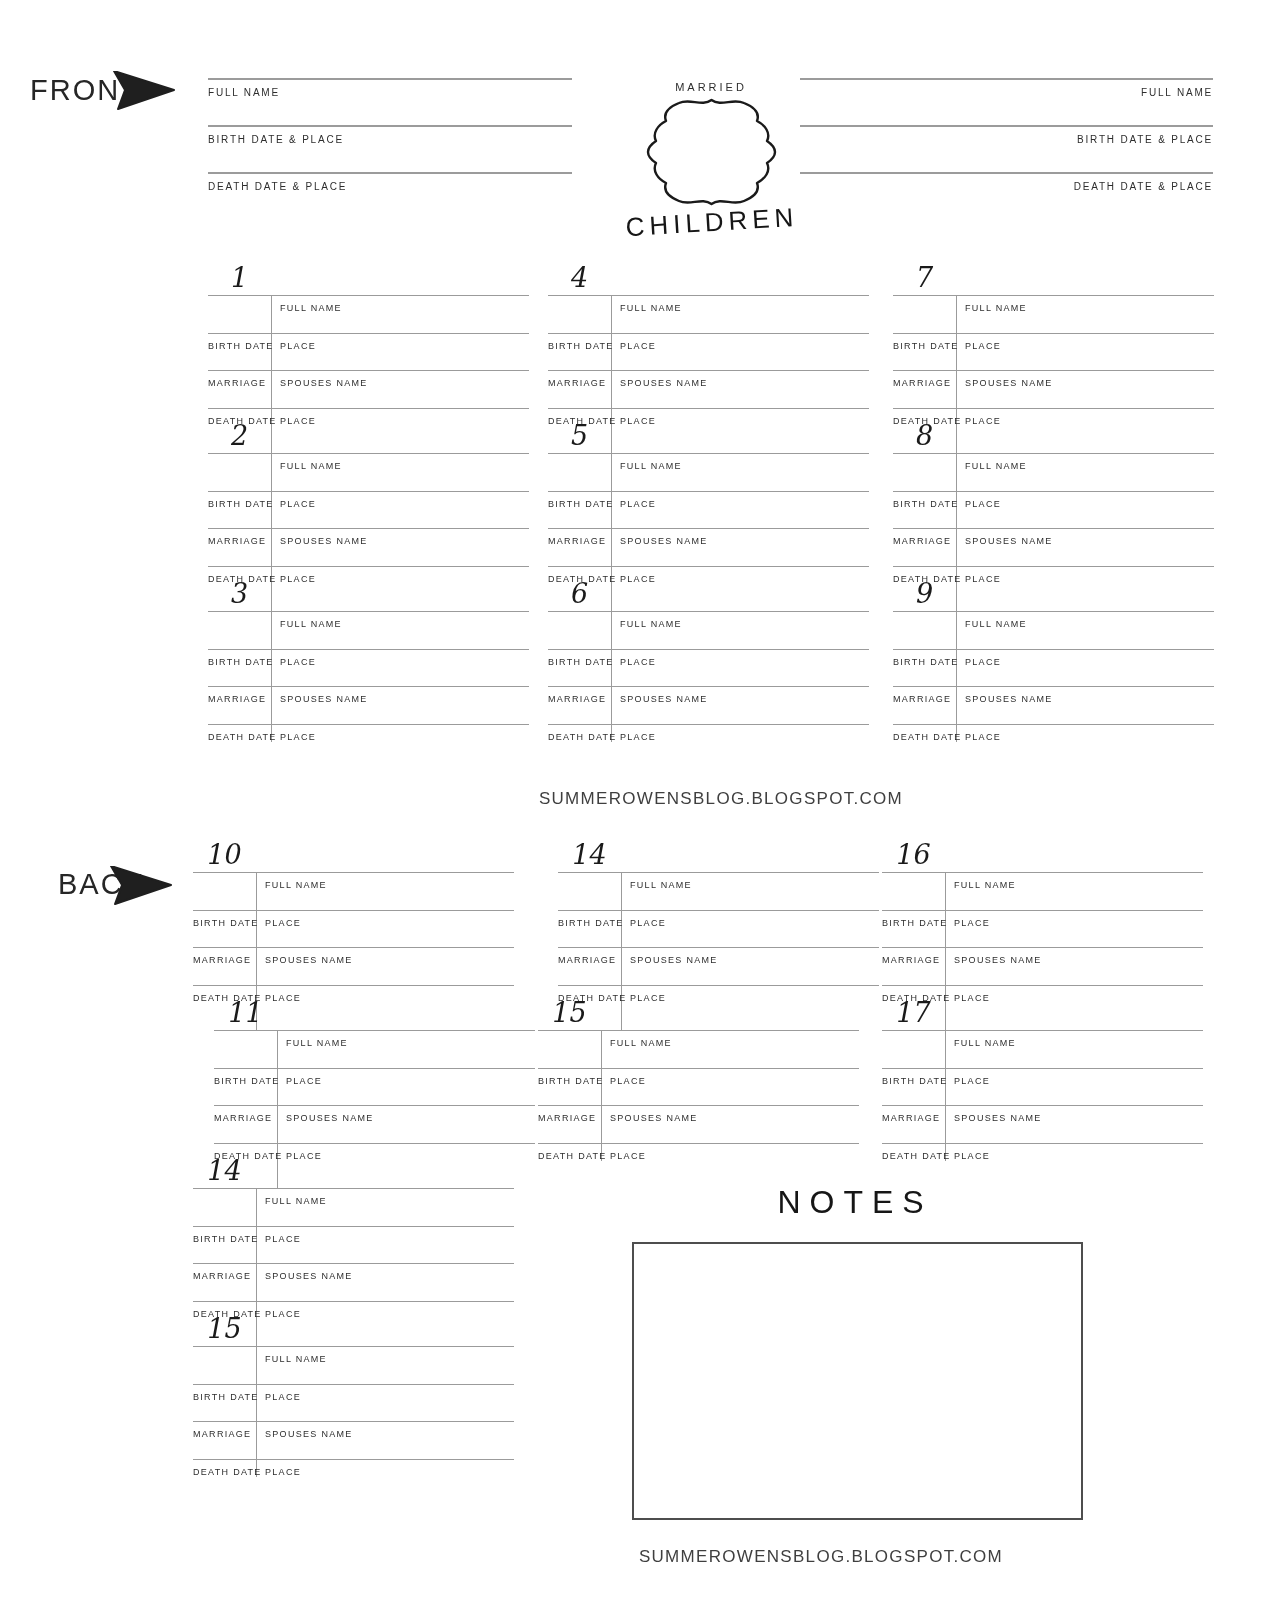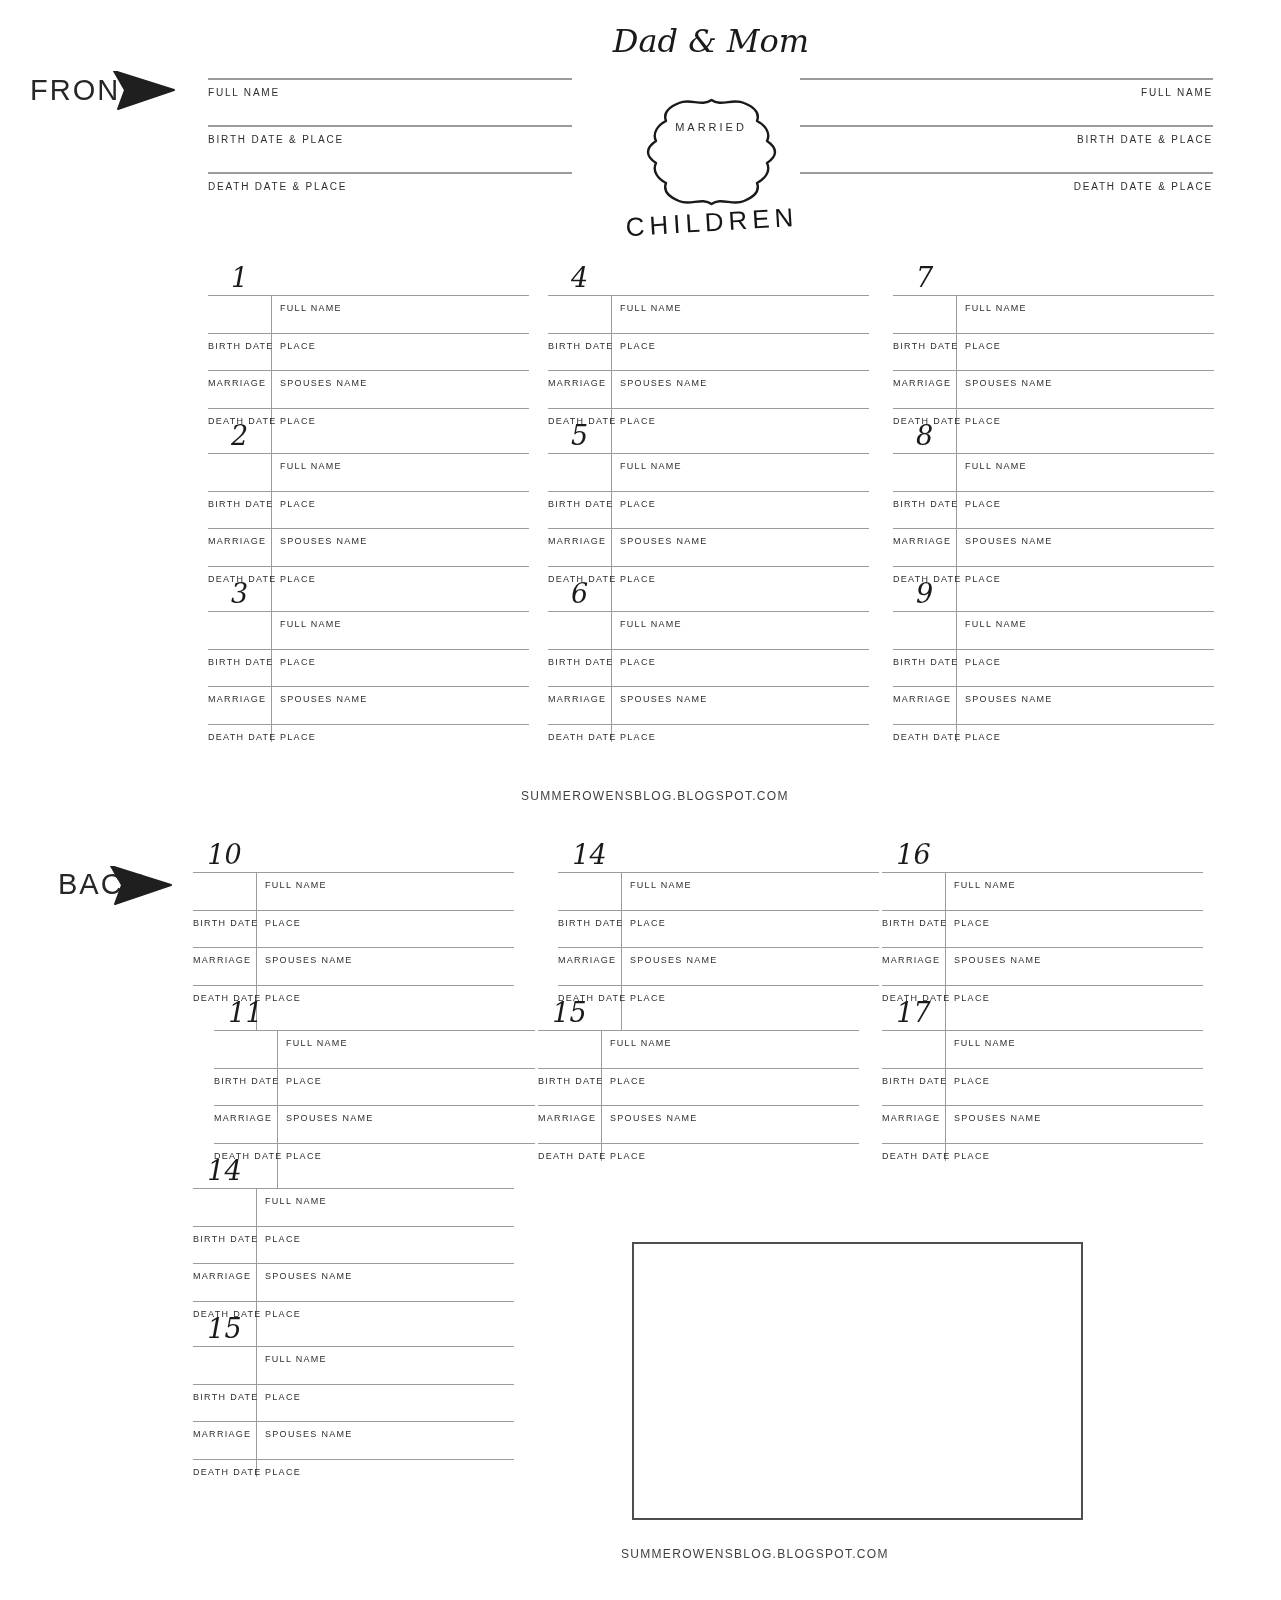--- a/index.html
+++ b/index.html
@@ -21,21 +21,21 @@
   .pline{height:1.5px; background:var(--line);}
   .plabel{margin-top:7px; font-size:10px; letter-spacing:1.8px; color:var(--text); white-space:nowrap;}
   .pfield.right .plabel{text-align:right;}
   
   .title{
     position:absolute; left:561px; top:22px; width:300px; text-align:center;
     font-family:"DejaVu Serif", serif; font-style:italic; font-size:32px; color:var(--ink); white-space:nowrap;
   }
   .married{
     position:absolute; left:611px; top:81px; width:200px; text-align:center;
-    font-size:11px; letter-spacing:3px; color:var(--text);margin-top:40px;
+    font-size:11px; letter-spacing:3px; color:var(--text);
   }
   .frame-svg{position:absolute; left:645px; top:97px;}
   .children-heading{
     position:absolute; left:597px; top:207px; width:230px; text-align:center;
     font-size:26px; letter-spacing:5px; color:#161616; transform:rotate(-3.5deg); white-space:nowrap;
   }
   
   .child-block{position:absolute; width:321px; height:191px;}
   .child-number{
     position:absolute; left:0; top:0; width:63px; height:31px; text-align:center; line-height:31px;
@@ -45,21 +45,21 @@
   .divider{position:absolute; left:63px; top:0; width:1px; height:158px; background:var(--line);}
   .child-block.last .divider{height:131px;}
   .row{position:absolute; left:0; width:321px; height:37px; border-top:1.5px solid var(--line);}
   .r1{top:0;} .r2{top:37.5px;} .r3{top:75px;} .r4{top:112.5px;}
   .cell-l{position:absolute; left:0; top:7px; width:53px; text-align:right;
     font-size:9px; letter-spacing:1.3px; color:var(--text); white-space:nowrap;}
   .cell-r{position:absolute; left:72px; top:7px;
     font-size:9px; letter-spacing:1.3px; color:var(--text); white-space:nowrap;}
   
   .footer{
-    position:absolute; width:400px; text-align:left; font-size:12px; letter-spacing:1.3px; color:#3f3f3f;
+    position:absolute; width:400px; text-align:center; font-size:17px; letter-spacing:1.3px; color:#3f3f3f;
   }
   
   .notes-heading{
     position:absolute; left:705px; top:1184px; width:300px; text-align:center;
     font-size:32px; letter-spacing:9px; color:#161616; white-space:nowrap;
   }
   .notes-box{
     position:absolute; left:632px; top:1242px; width:447px; height:274px;
     border:2px solid var(--notes-border); background:#ffffff;
   }
@@ -93,21 +93,20 @@
   </div>
   <div class="pfield right" style="left:800px; top:125px; width:413px;">
     <div class="pline"></div>
     <div class="plabel">BIRTH DATE &amp; PLACE</div>
   </div>
   <div class="pfield right" style="left:800px; top:172px; width:413px;">
     <div class="pline"></div>
     <div class="plabel">DEATH DATE &amp; PLACE</div>
   </div>
 
-  <div class="title">Dad &amp; Mom</div>
   <div class="married">MARRIED</div>
   <svg class="frame-svg" width="133" height="110" viewBox="0 0 133 110">
     <path d="M66.5,3 C76,10 88,1 99,6 C109,10 115,16 112,24 C120,28 126,36 122,44 C128,48 130,52 130,55
              C130,58 128,62 122,66 C126,74 120,82 112,86 C115,94 109,100 99,104 C88,109 76,100 66.5,107
              C57,100 45,109 34,104 C24,100 18,94 21,86 C13,82 7,74 11,66 C5,62 3,58 3,55
              C3,52 5,48 11,44 C7,36 13,28 21,24 C18,16 24,10 34,6 C45,1 57,10 66.5,3 Z" fill="none" stroke="var(--ink)" stroke-width="2.4" stroke-linejoin="round"></path>
   </svg>
   <div class="children-heading">CHILDREN</div>
 
   <div id="front-blocks">
@@ -490,16 +489,17 @@
         <span class="cell-r">SPOUSES NAME</span>
       </div>
       <div class="row r4">
         <span class="cell-l">DEATH DATE</span>
         <span class="cell-r">PLACE</span>
       </div>
     </div>
   </div>
     </div>
 
+  <div class="notes-heading">NOTES</div>
   <div class="notes-box"></div>
 
   <div class="footer" style="left:621px; top:1547px;">SUMMEROWENSBLOG.BLOGSPOT.COM</div>
 </div>
 
 </body></html>

